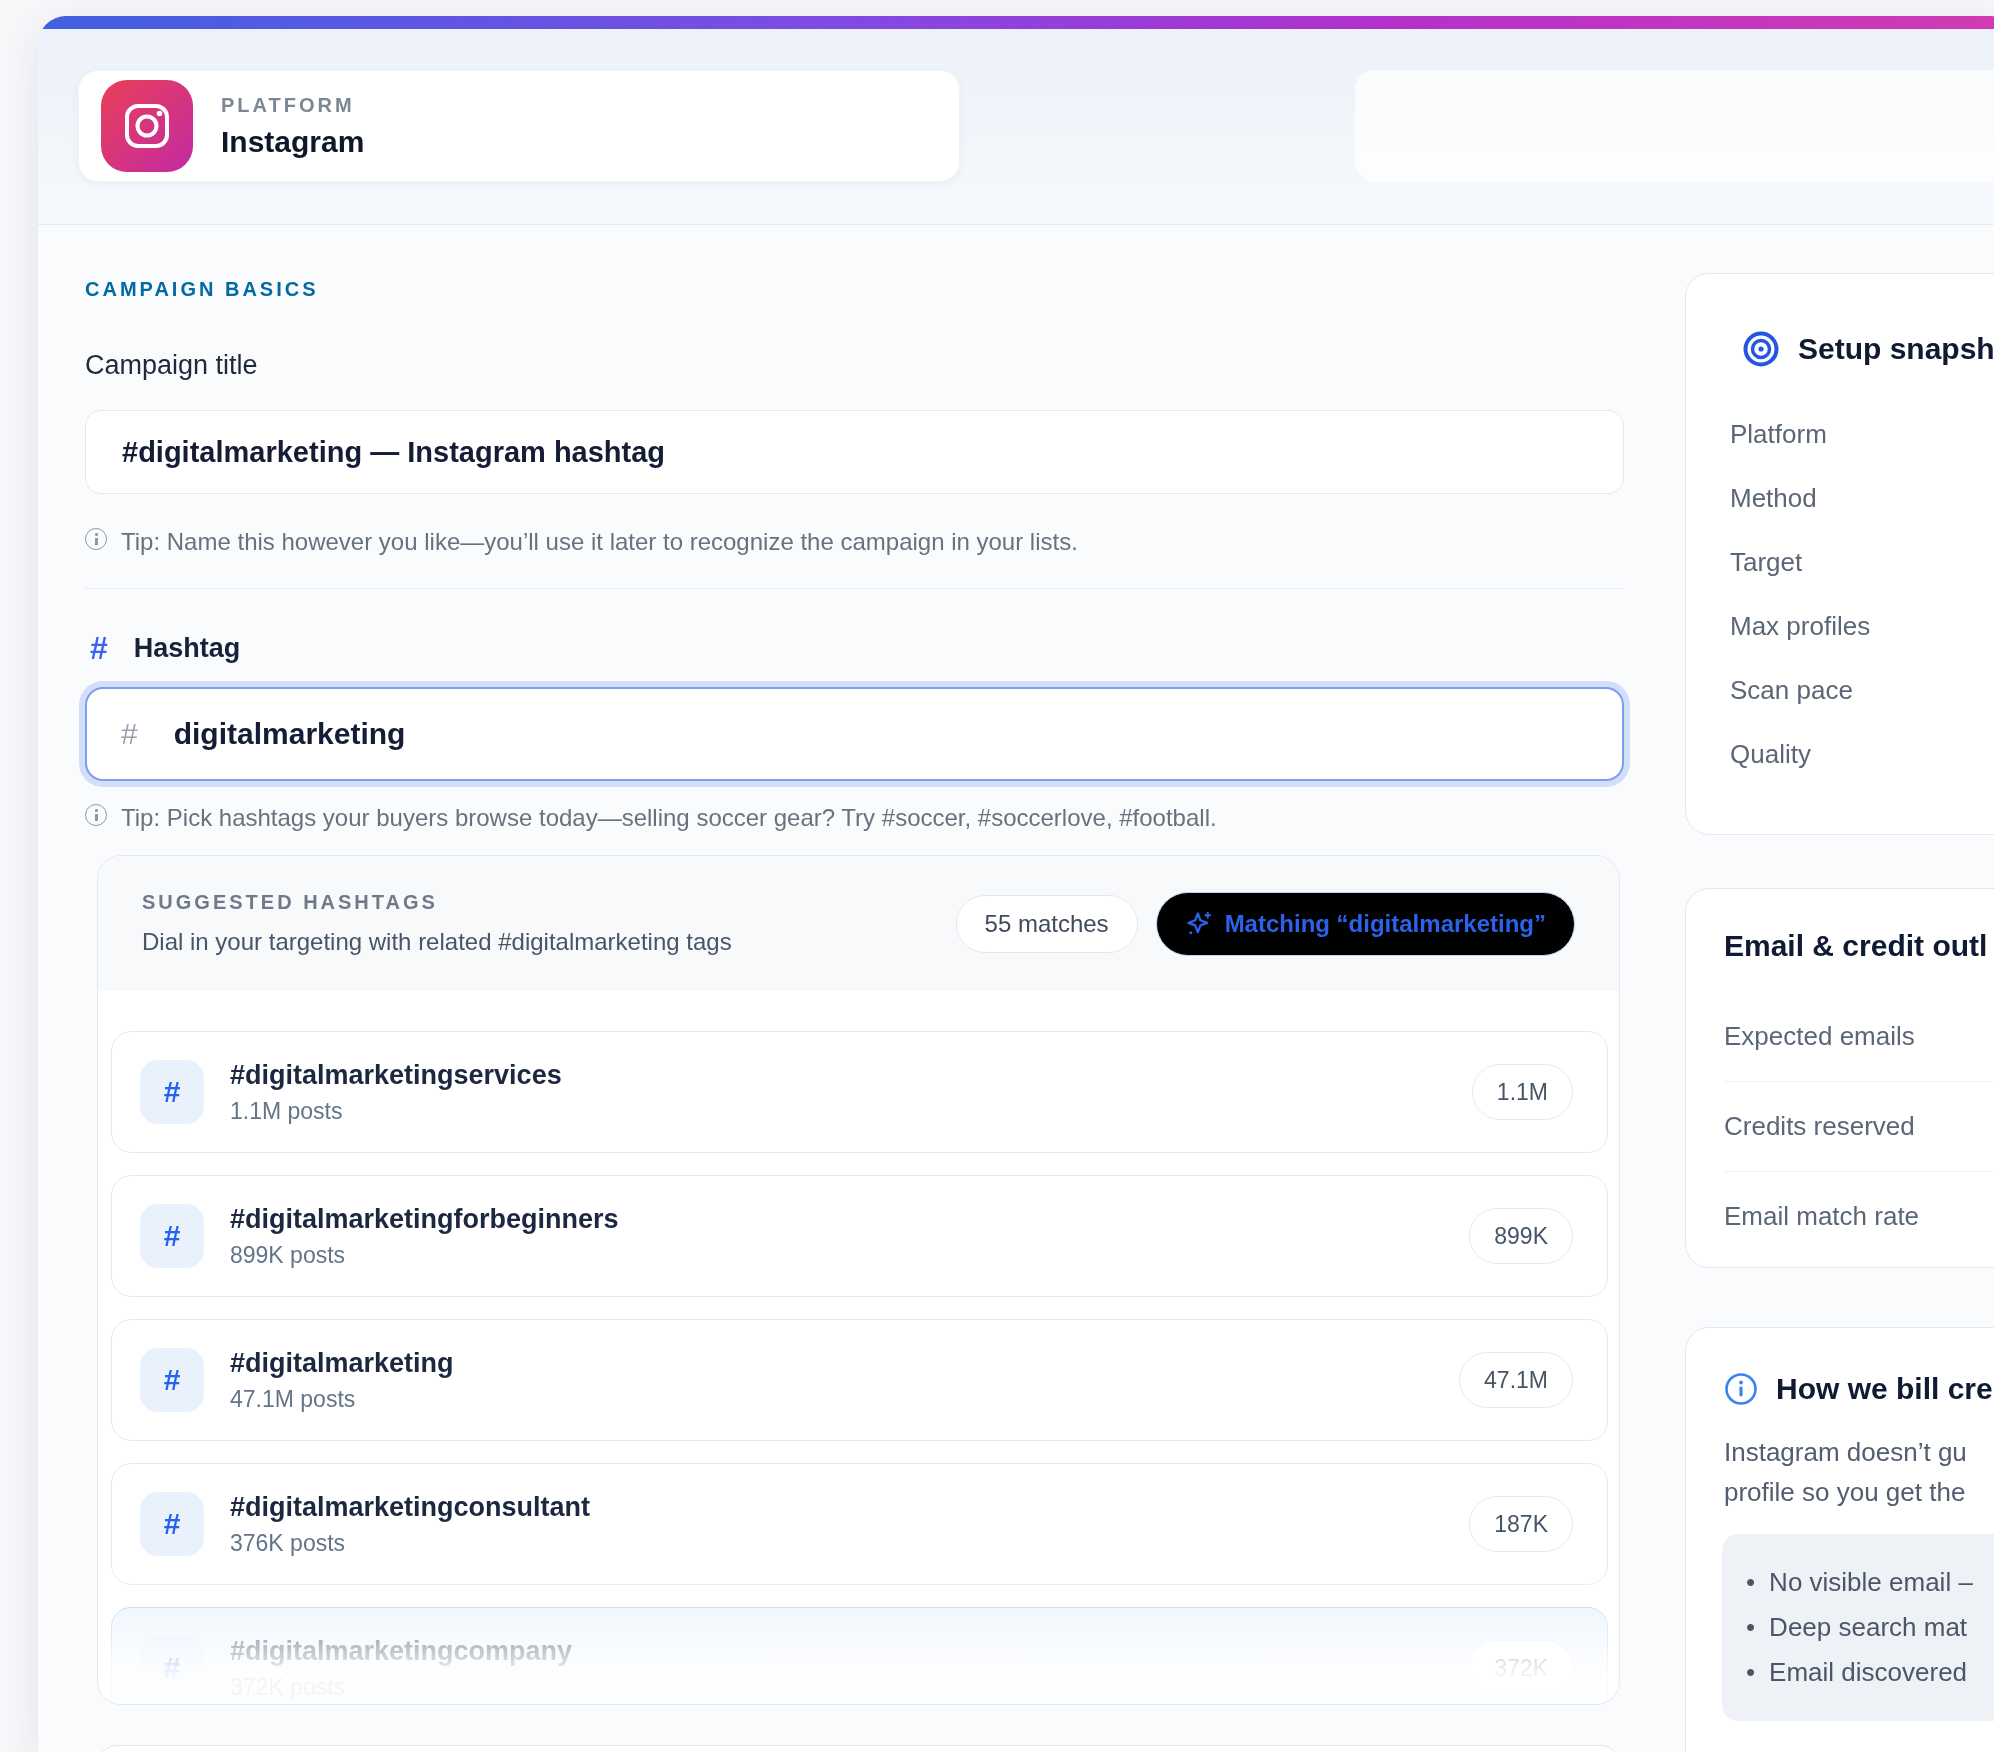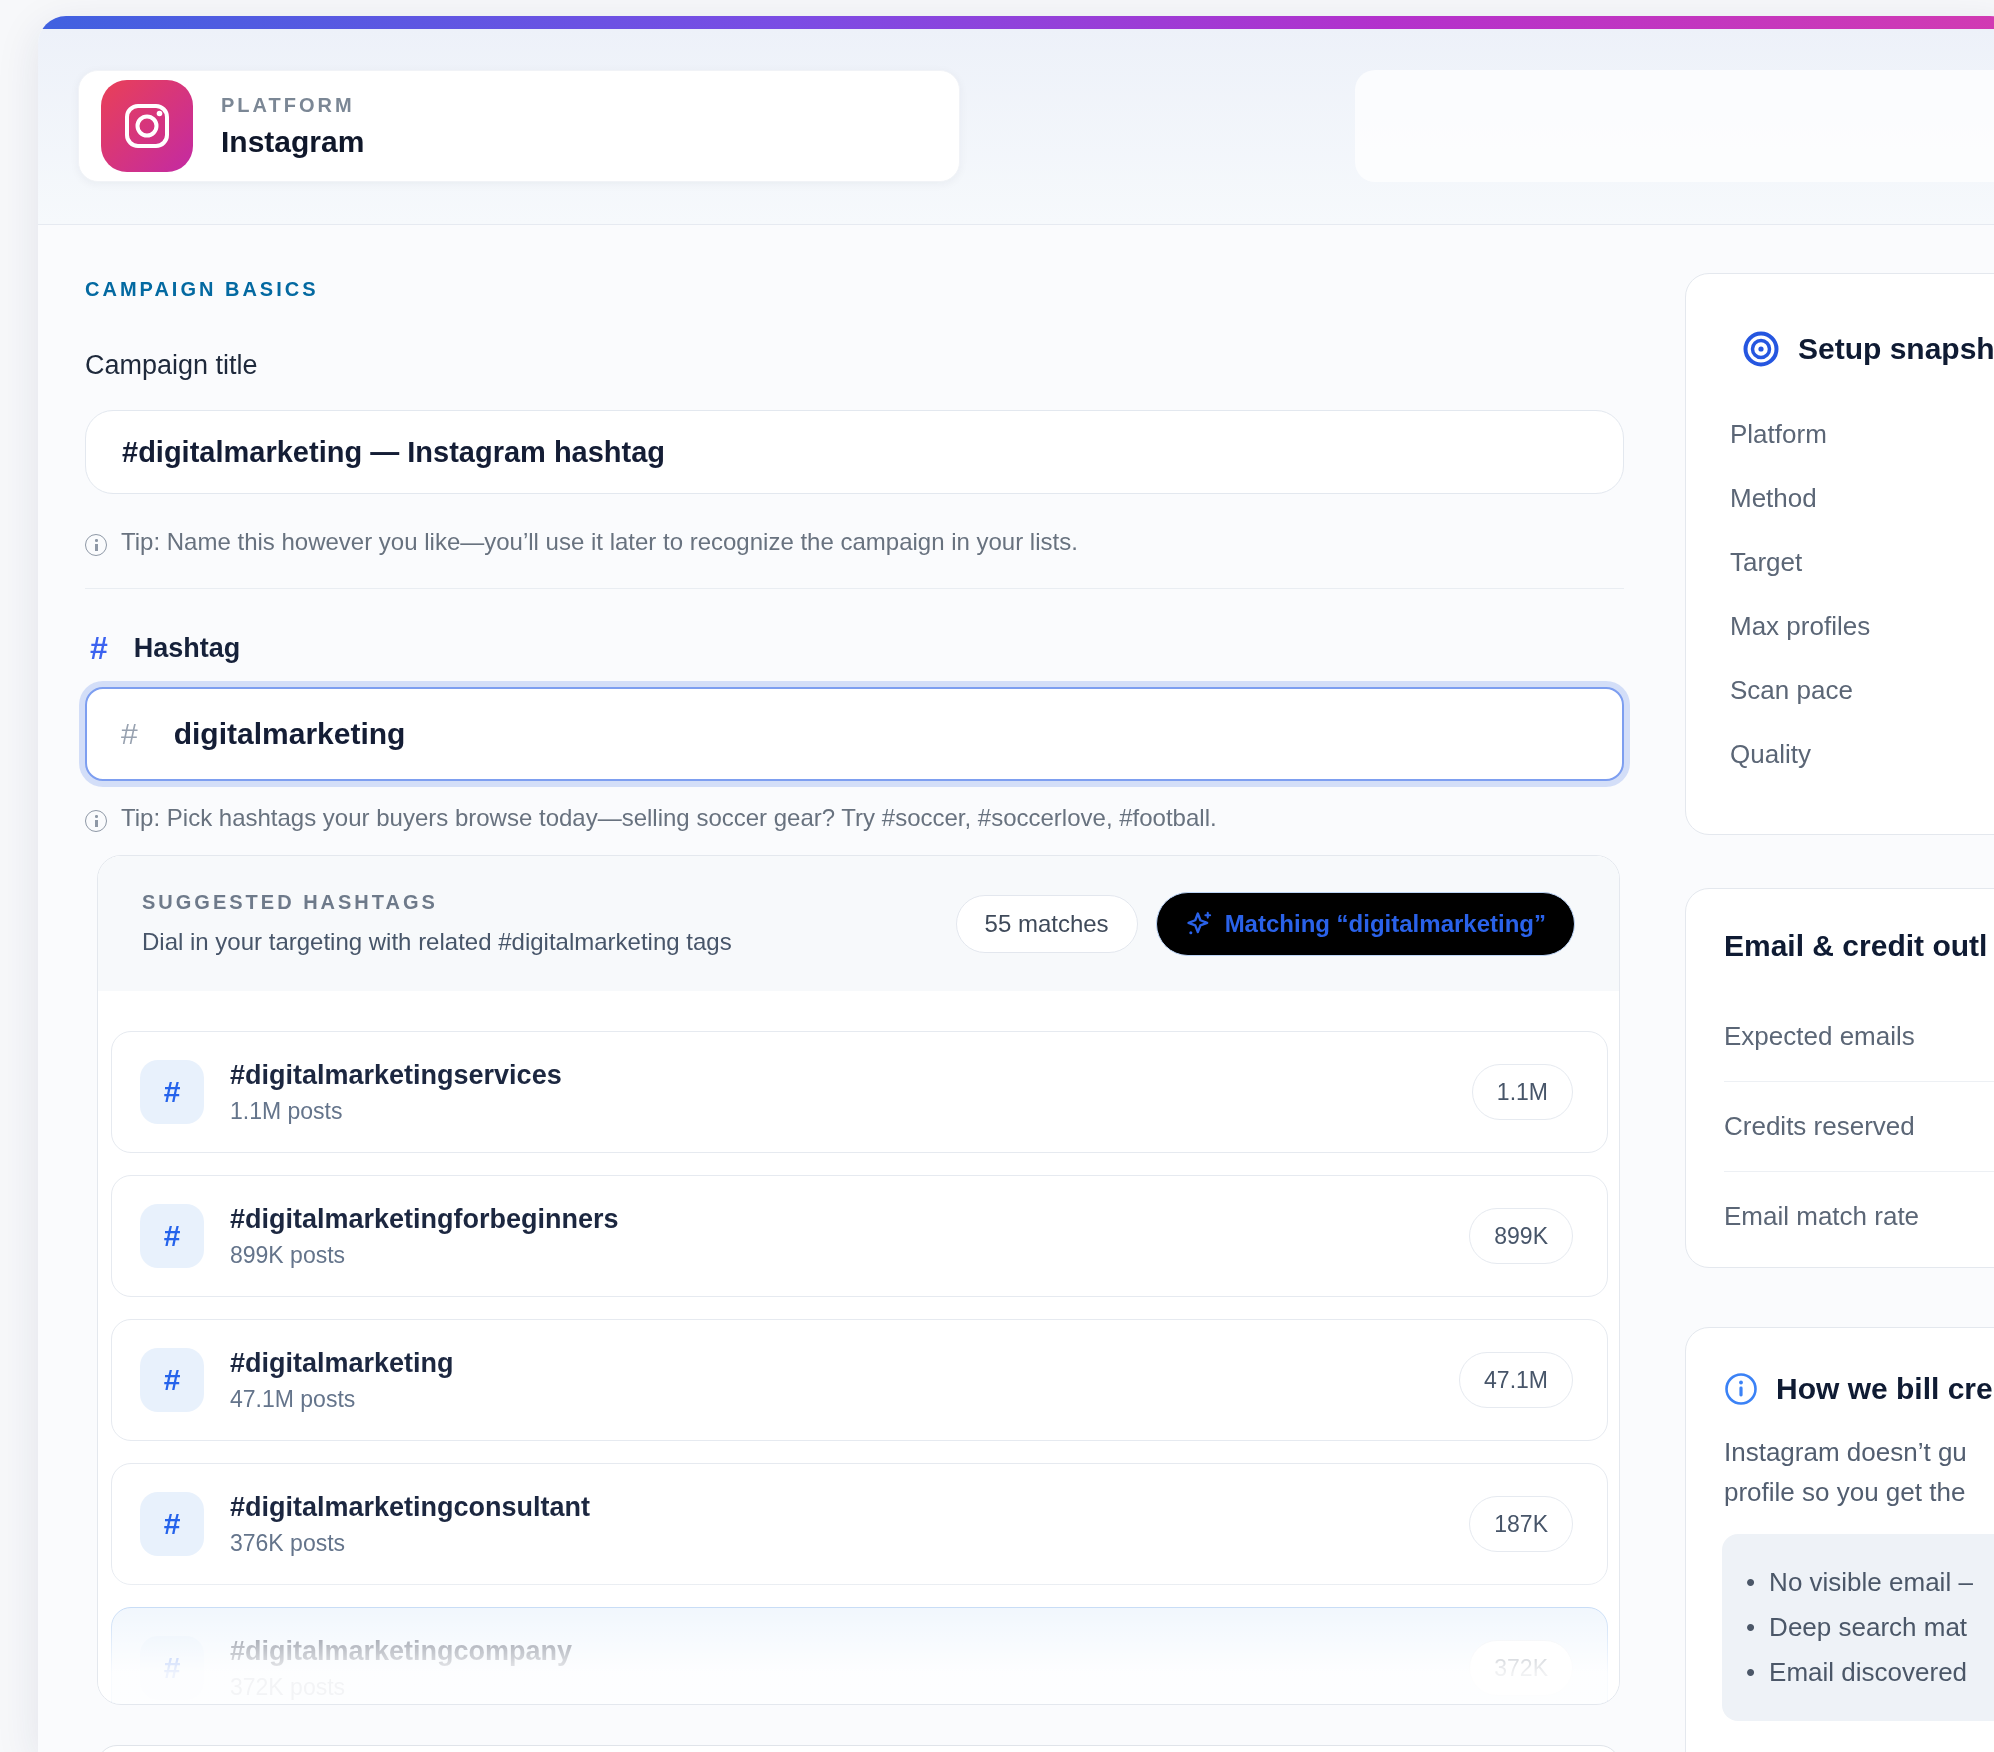--- a/index.html
+++ b/index.html
@@ -25,25 +25,25 @@
   .platform-name { font-size:30px; font-weight:700; color:#0f172a; margin-top:8px; }
   .ghost-card { position:absolute; left:1317px; top:54px; width:700px; height:112px;
     background:rgba(255,255,255,.72); border-radius:20px; }
 
   
   .sec-label { position:absolute; left:47px; top:262px; font-size:20px; letter-spacing:3px;
     color:#0369a1; font-weight:700; }
   .field-label { position:absolute; left:47px; top:334px; font-size:27px; color:#1e293b; font-weight:500; }
 
   .title-input { position:absolute; left:47px; top:394px; width:1539px; height:84px;
-    background:#fff; border:1.5px solid #e3e8ef; border-radius:28px;
+    background:#fff; border:1.5px solid #e3e8ef; border-radius:16px;
     display:flex; align-items:center; padding-left:36px; }
   .title-input .val { font-size:29px; font-weight:700; color:#141d35; }
 
-  .tip-row { position:absolute; left:47px; display:flex; align-items:flex-end; gap:14px;
+  .tip-row { position:absolute; left:47px; display:flex; align-items:flex-start; gap:14px;
     color:#68727f; font-size:24px; }
   .tip1 { top:512px; } .tip2 { top:788px; }
   .info-circle { width:22px; height:22px; border:1.6px solid #8e98a6; border-radius:50%;
     position:relative; flex:0 0 auto; }
   .info-circle::before { content:""; position:absolute; left:9px; top:4px; width:2.5px; height:2.5px;
     background:#8e98a6; border-radius:50%; }
   .info-circle::after { content:""; position:absolute; left:9px; top:9px; width:2.5px; height:7px;
     background:#8e98a6; }
 
   .divider { position:absolute; left:47px; top:572px; width:1539px; height:1px; background:#e9edf2; }

